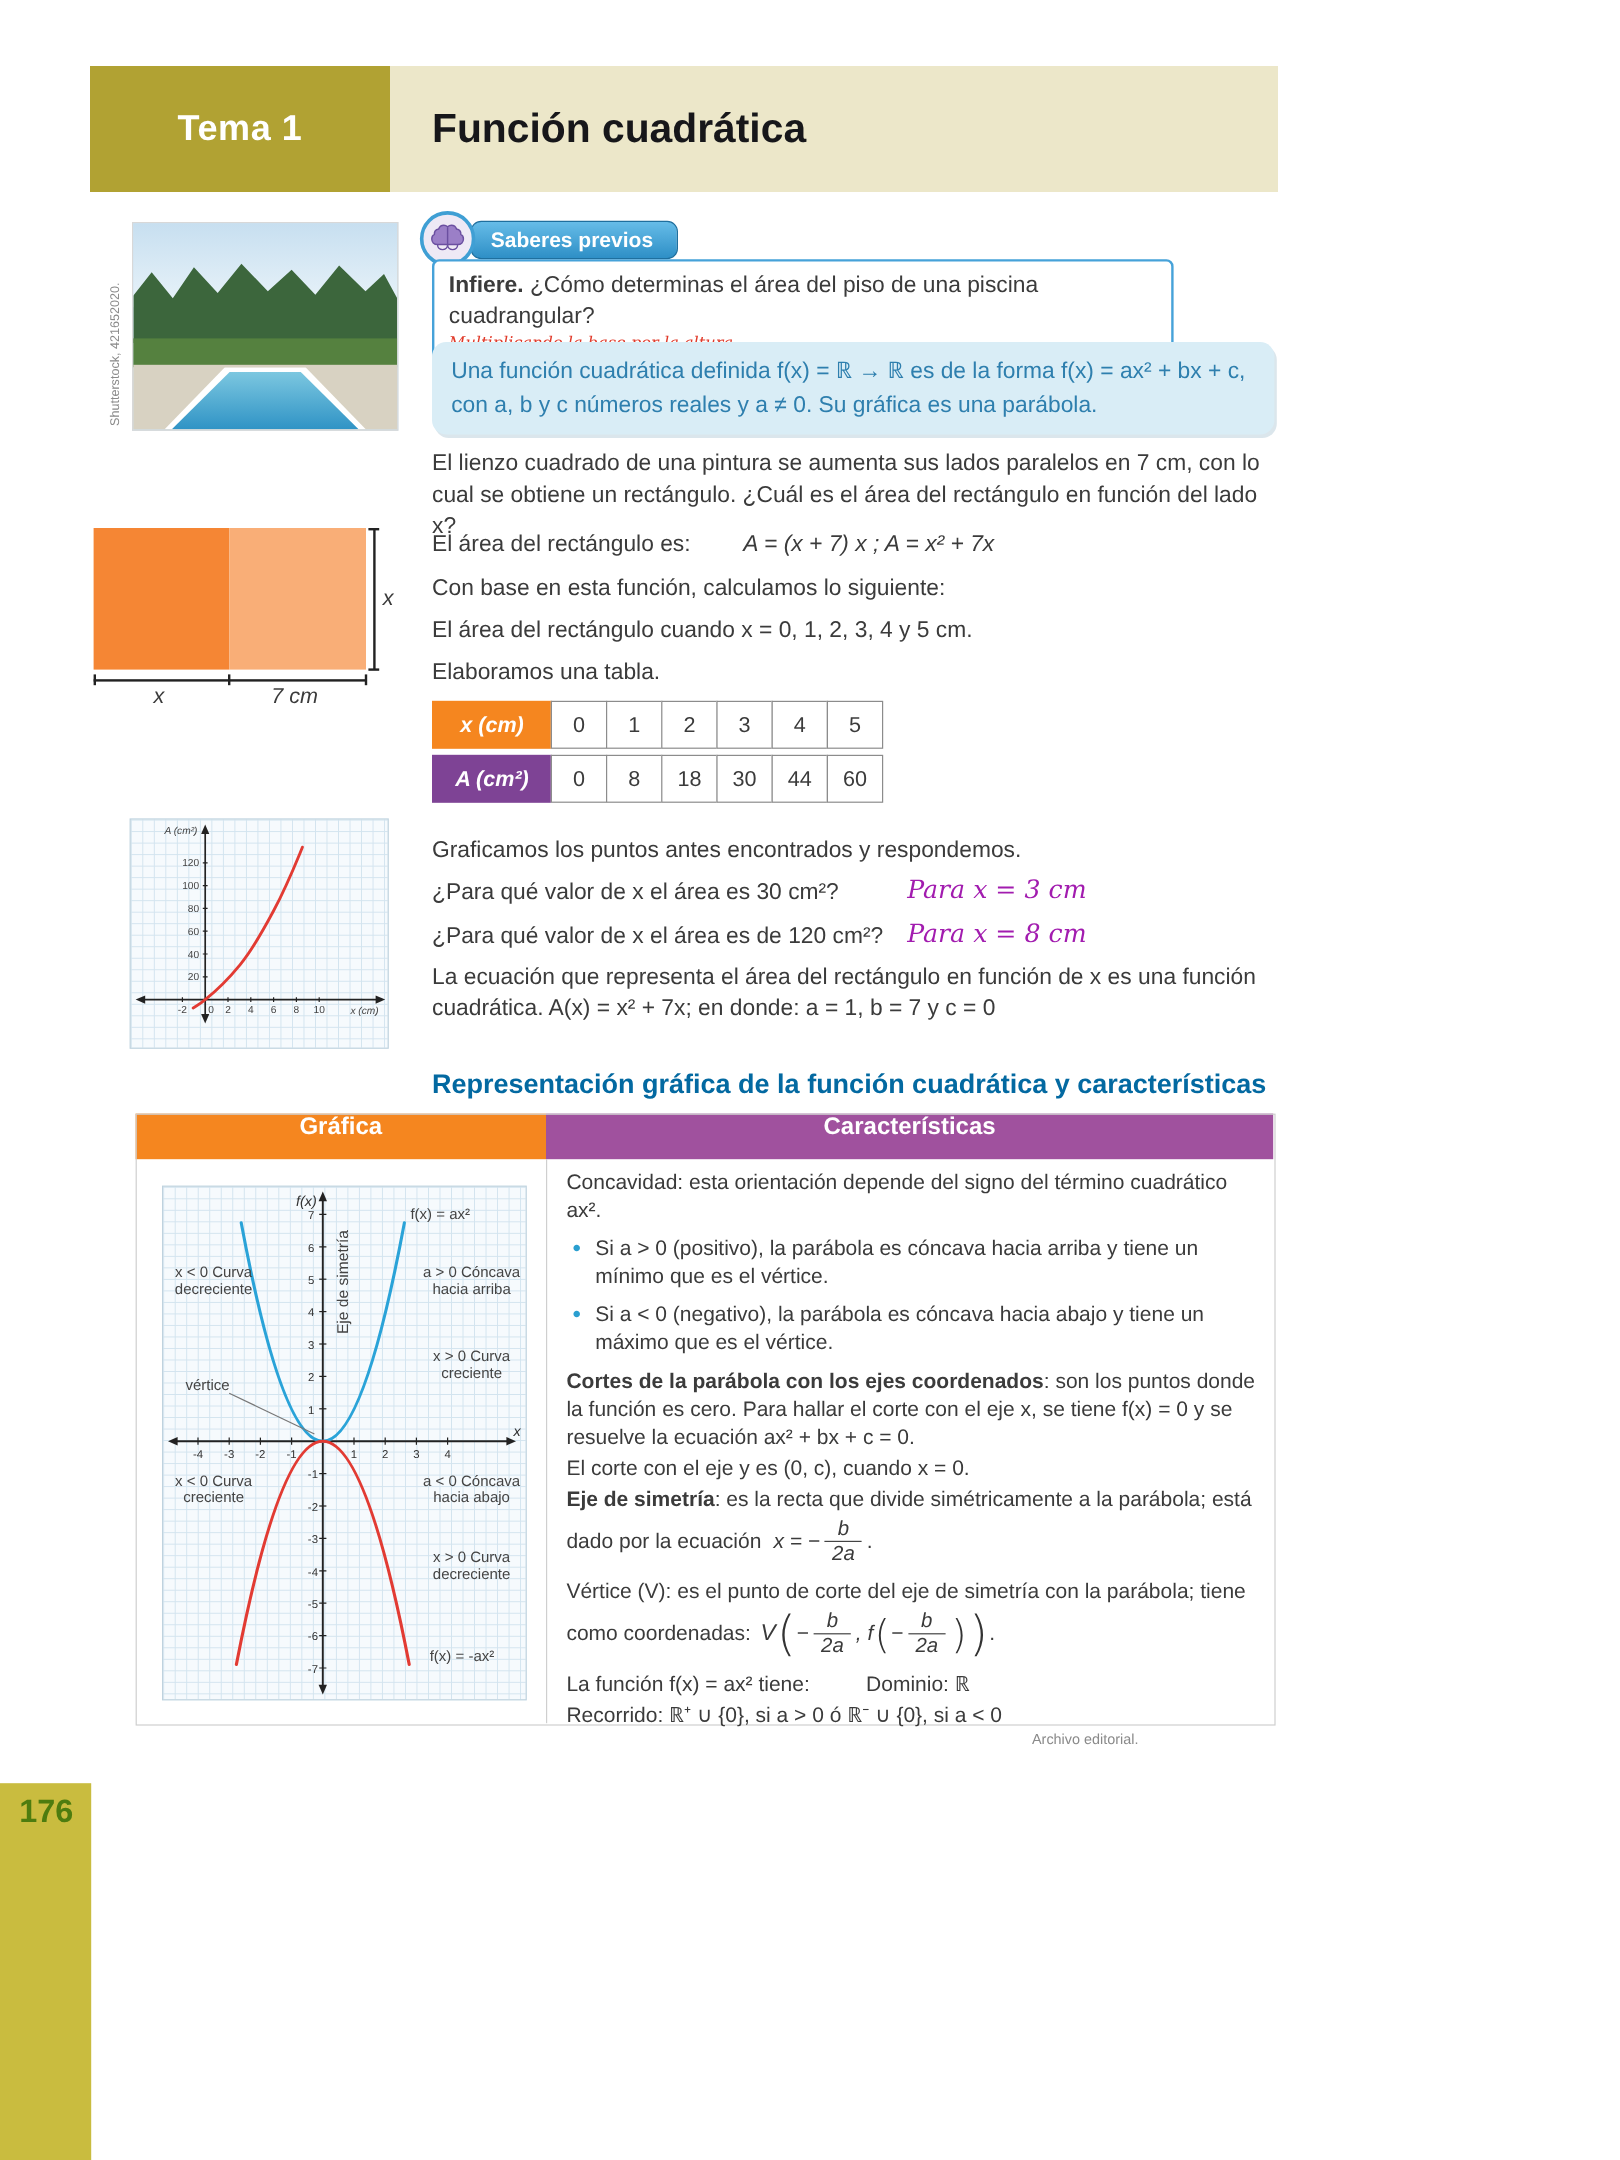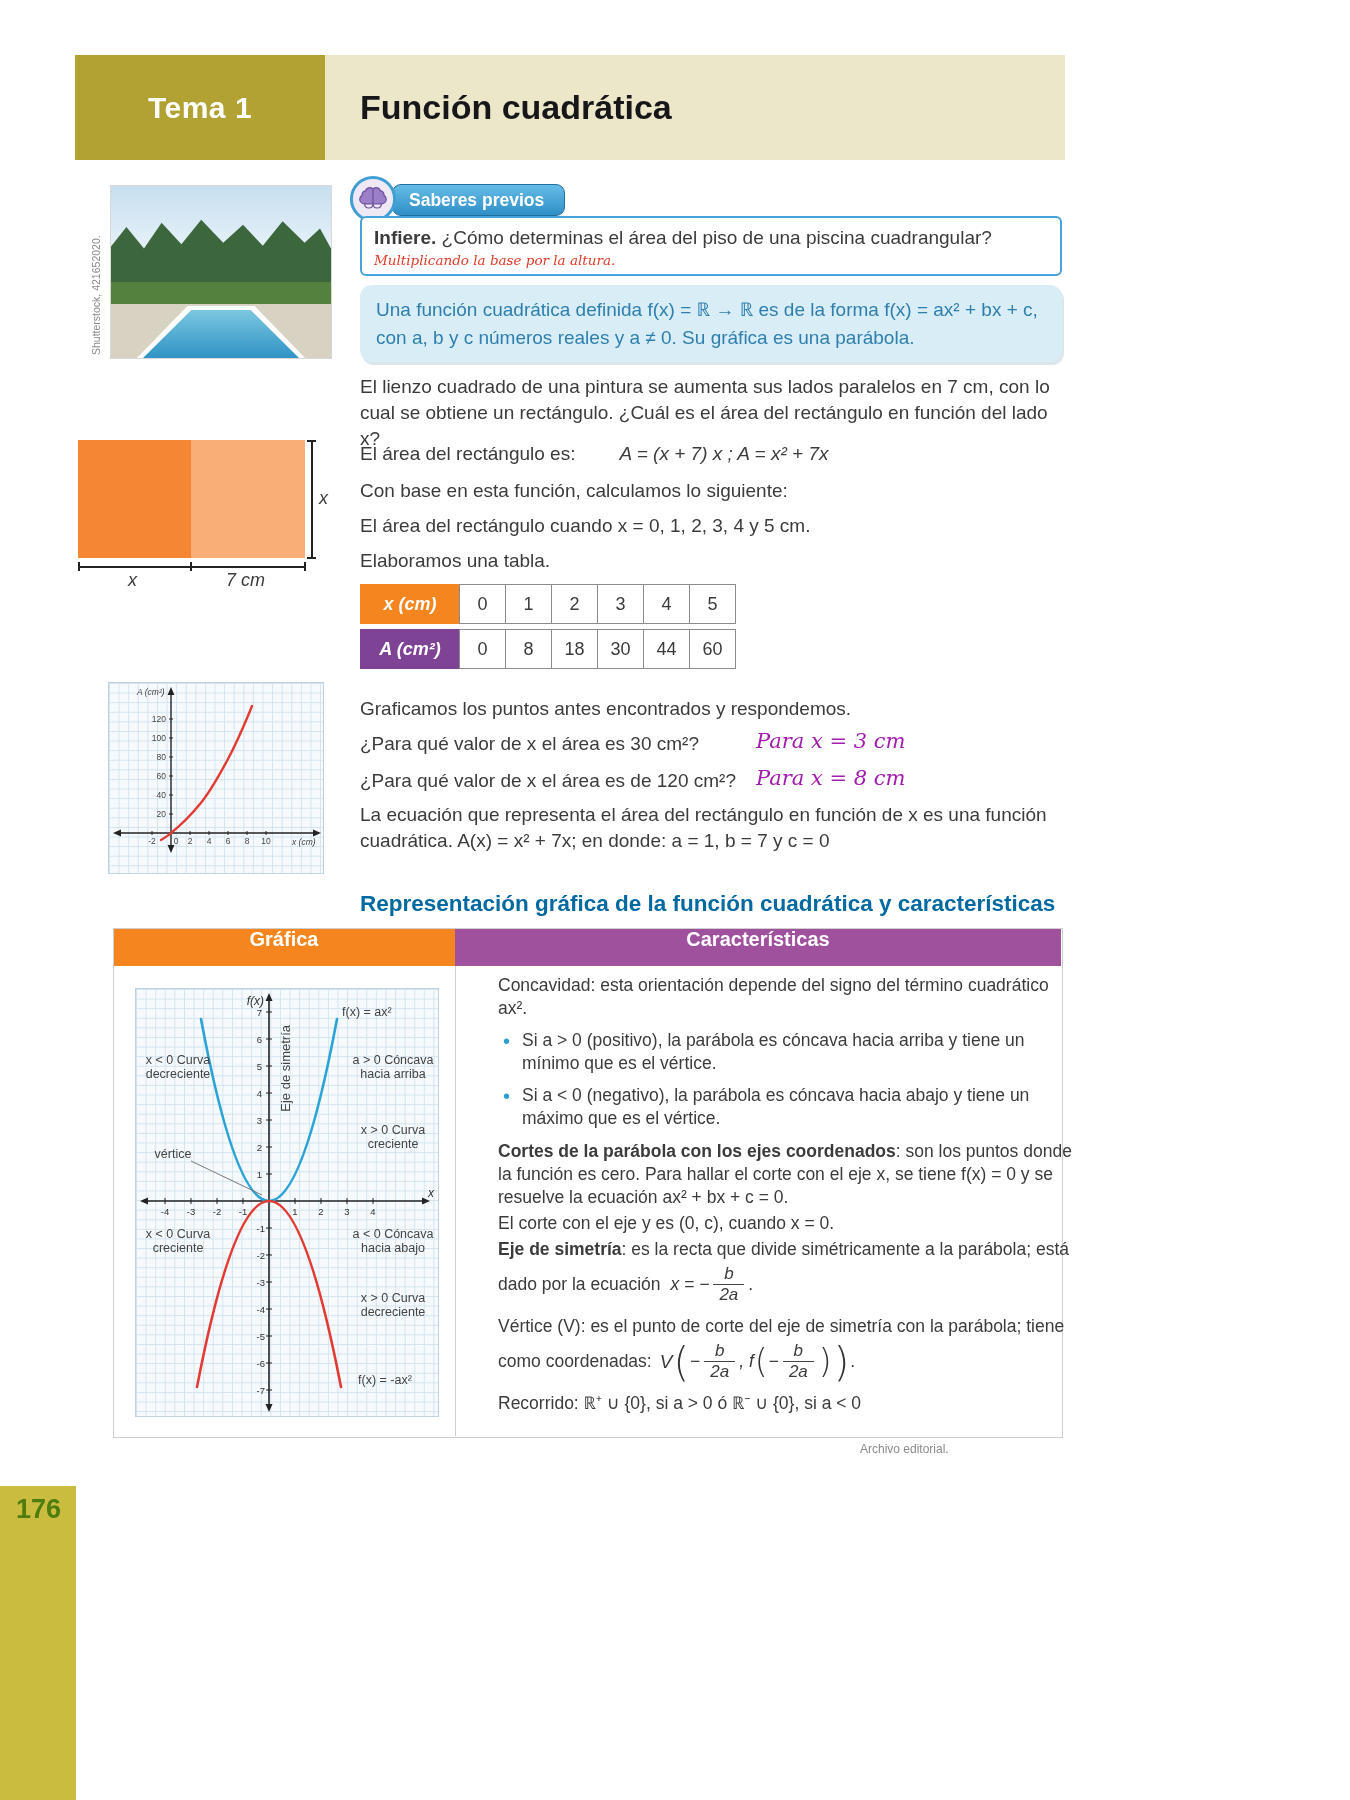--- a/index.html
+++ b/index.html
@@ -103,21 +103,21 @@
     <span>Saberes previos</span>
   </div>
   <div class="abs" style="left:349px;top:175px;width:48px;height:48px">
     <svg width="48" height="48" viewBox="0 0 40 40">
       <circle cx="20" cy="20" r="18" fill="#eee9f5" stroke="#3f9fd4" stroke-width="2.5"></circle>
       <path d="M13 24c-2.5 0-4-1.8-4-3.8 0-1.4.7-2.6 1.8-3.2-.1-2 1.2-3.5 3-3.8.5-1.5 1.9-2.6 3.6-2.6 1 0 1.9.4 2.6 1 .7-.6 1.6-1 2.6-1 1.7 0 3.1 1.1 3.6 2.6 1.8.3 3.1 1.8 3 3.8 1.1.6 1.8 1.8 1.8 3.2 0 2-1.5 3.8-4 3.8z" fill="#9b7fc7" stroke="#6b4fa0"></path>
       <path d="M20 12v12M13 24c0 2 1.5 3.5 3.5 3.5S20 26 20 24m0 0c0 2 1.5 3.5 3.5 3.5S27 26 27 24" fill="none" stroke="#6b4fa0"></path>
     </svg>
   </div>
 
-  <div class="infiere abs t19" style="left:360px;top:216px;width:702px">
+  <div class="infiere abs t19" style="left:360px;top:216px;width:618px">
     <div>
       <b>Infiere.</b><span> ¿Cómo determinas el área del piso de una piscina cuadrangular?</span>
     </div>
     <div class="hand hand-red">Multiplicando la base por la altura.</div>
   </div>
 
   <div class="defbox abs" style="left:360px;top:285px;width:702px">
     <div>Una función cuadrática definida f(x) = ℝ → ℝ es de la forma f(x) = ax² + bx + c,</div>
     <div>con a, b y c números reales y a ≠ 0. Su gráfica es una parábola.</div>
   </div>
@@ -301,21 +301,21 @@
     <div class="glabel" style="left:0;top:64px;width:84px">x &lt; 0 Curva decreciente</div>
     <div class="glabel" style="left:214px;top:64px;width:86px">a &gt; 0 Cóncava hacia arriba</div>
     <div class="glabel" style="left:214px;top:134px;width:86px">x &gt; 0 Curva creciente</div>
     <div class="glabel" style="left:6px;top:158px;width:62px">vértice</div>
     <div class="glabel" style="left:0;top:238px;width:84px">x &lt; 0 Curva creciente</div>
     <div class="glabel" style="left:214px;top:238px;width:86px">a &lt; 0 Cóncava hacia abajo</div>
     <div class="glabel" style="left:214px;top:302px;width:86px">x &gt; 0 Curva decreciente</div>
     <div class="glabel" style="left:200px;top:384px;width:98px">f(x) = -ax²</div>
   </div>
 
-  <div class="car abs" style="left:498px;top:974px;width:582px">
+  <div class="car abs" style="left:472px;top:974px;width:582px">
     <p>Concavidad: esta orientación depende del signo del término cuadrático ax².</p>
     <p class="bullet">Si a &gt; 0 (positivo), la parábola es cóncava hacia arriba y tiene un mínimo que es el vértice.</p>
     <p class="bullet">Si a &lt; 0 (negativo), la parábola es cóncava hacia abajo y tiene un máximo que es el vértice.</p>
     <p class="tight"><b>Cortes de la parábola con los ejes coordenados</b><span>: son los puntos donde la función es cero. Para hallar el corte con el eje x, se tiene f(x) = 0 y se resuelve la ecuación ax² + bx + c = 0.</span></p>
     <p class="tight">El corte con el eje y es (0, c), cuando x = 0.</p>
     <p class="tight"><b>Eje de simetría</b><span>: es la recta que divide simétricamente a la parábola; está</span></p>
     <p class="fline">
       <span>dado por la ecuación</span>
       <span class="mi" style="margin-left:10px">x = −</span>
       <span class="frac">
@@ -338,20 +338,24 @@
       <span class="bp sm">(</span>
       <span>−</span>
       <span class="frac">
           <span class="n">b</span>
           <span class="d">2a</span>
         </span>
       <span class="bp sm">)</span>
       <span class="bp">)</span>
       <span>.</span>
     </p>
+    <p class="tight">
+      <span>La función f(x) = ax² tiene:</span>
+      <span style="margin-left:42px">Dominio: ℝ</span>
+    </p>
     <p>Recorrido: ℝ⁺ ∪ {0}, si a &gt; 0 ó ℝ⁻ ∪ {0}, si a &lt; 0</p>
   </div>
 
   <div class="abs" style="left:860px;top:1442px;width:202px;text-align:left;font-size:12px;color:#8a8a8a">Archivo editorial.</div>
 
   <div class="pgnum abs" style="left:0;top:1486px;width:76px;height:314px"></div>
   <div class="abs pgnum-text" style="left:16px;top:1494px">176</div>
 
 </div>
 

